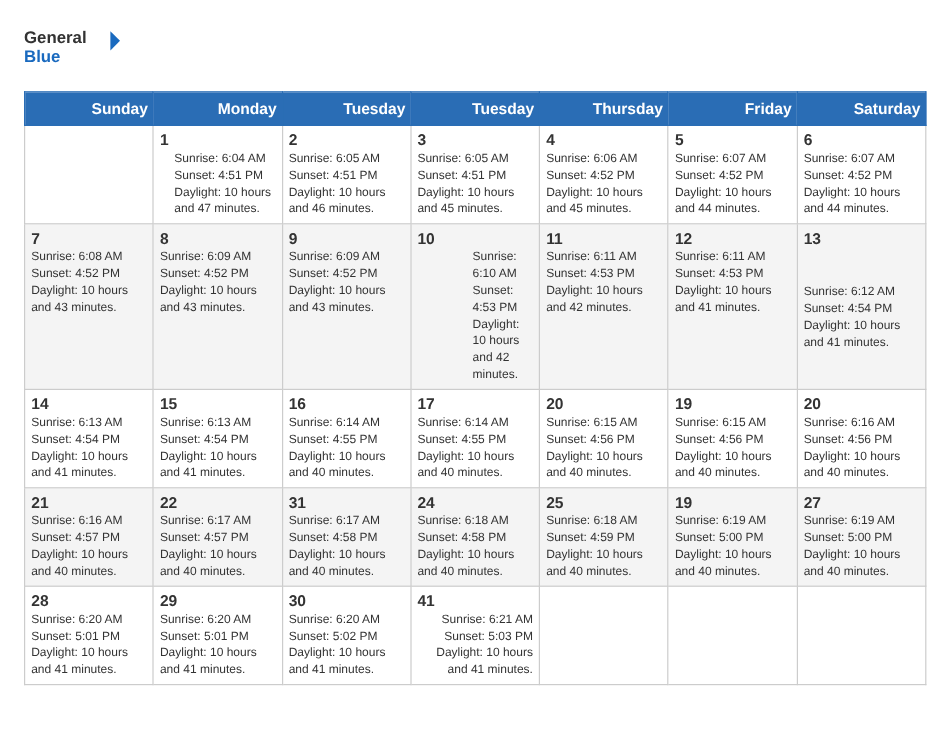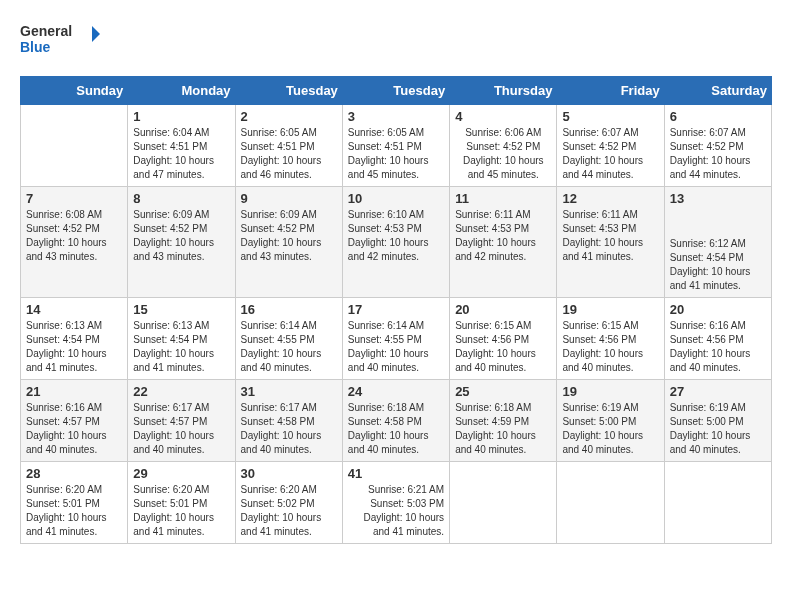--- a/index.html
+++ b/index.html
@@ -99,42 +99,42 @@
         <th>Thursday</th>
         <th>Friday</th>
         <th>Saturday</th>
       </tr>
   </thead>
   <tbody id="calendar-body">
   <tr>
         <td class="empty-cell"></td>
         <td>
           <span class="day-number">1</span>
-          <div class="day-info" style="white-space: pre-line;">Sunrise: 6:04 AM
+          <div class="day-info" style="white-space: pre-line; margin-left: 12px;">Sunrise: 6:04 AM
 Sunset: 4:51 PM
 Daylight: 10 hours
 and 47 minutes.</div>
         </td>
         <td>
           <span class="day-number">2</span>
           <div class="day-info" style="white-space: pre-line;">Sunrise: 6:05 AM
 Sunset: 4:51 PM
 Daylight: 10 hours
 and 46 minutes.</div>
         </td>
         <td>
           <span class="day-number">3</span>
           <div class="day-info" style="white-space: pre-line;">Sunrise: 6:05 AM
 Sunset: 4:51 PM
 Daylight: 10 hours
 and 45 minutes.</div>
         </td>
         <td>
           <span class="day-number">4</span>
-          <div class="day-info" style="white-space: pre-line; text-align: center;">Sunrise: 6:06 AM
+          <div class="day-info" style="white-space: pre-line;">Sunrise: 6:06 AM
 Sunset: 4:52 PM
 Daylight: 10 hours
 and 45 minutes.</div>
         </td>
         <td>
           <span class="day-number">5</span>
           <div class="day-info" style="white-space: pre-line;">Sunrise: 6:07 AM
 Sunset: 4:52 PM
 Daylight: 10 hours
 and 44 minutes.</div>
@@ -164,21 +164,21 @@
         </td>
         <td>
           <span class="day-number">9</span>
           <div class="day-info" style="white-space: pre-line;">Sunrise: 6:09 AM
 Sunset: 4:52 PM
 Daylight: 10 hours
 and 43 minutes.</div>
         </td>
         <td>
           <span class="day-number">10</span>
-          <div class="day-info" style="white-space: pre-line;">Sunrise: 6:10 AM
+          <div class="day-info" style="white-space: pre-line; margin-left: 46px;">Sunrise: 6:10 AM
 Sunset: 4:53 PM
 Daylight: 10 hours
 and 42 minutes.</div>
         </td>
         <td>
           <span class="day-number">11</span>
           <div class="day-info" style="white-space: pre-line;">Sunrise: 6:11 AM
 Sunset: 4:53 PM
 Daylight: 10 hours
 and 42 minutes.</div>

